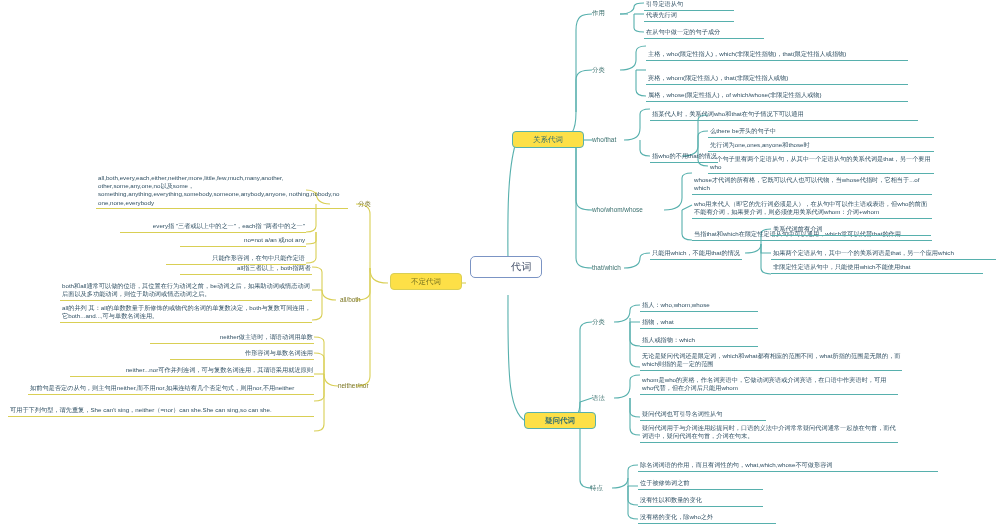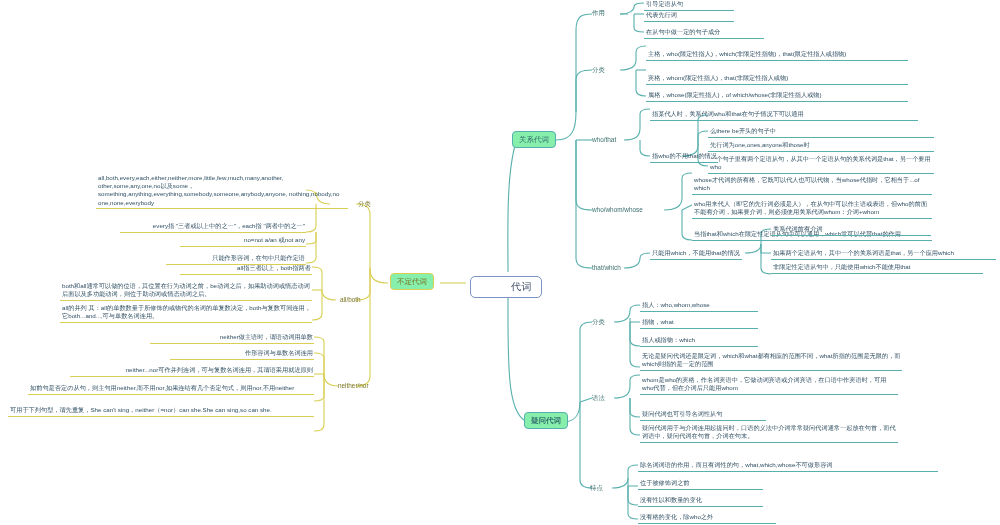--- a/index.html
+++ b/index.html
@@ -18,22 +18,22 @@
   
   .root{
     border:1.2px solid #7b94c4;border-radius:5px;
     background:#ffffff;color:#3d4a63;
     font-size:10px;line-height:12px;
     padding:4px 9px;white-space:nowrap;
     letter-spacing:.5px;
   }
   
   .lvl2{
-    border:1.1px solid #57b0ad;border-radius:4px;background:#86efac;
-    color:#35706f;font-size:7.5px;line-height:9px;padding:3px 6px;white-space:nowrap;
+    border:1.1px solid #57b0ad;border-radius:4px;background:#fde047;
+    color:#35706f;font-size:7.5px;line-height:9px;padding:3px 20px;white-space:nowrap;
   }
   .lvl2.yellow{border-color:#d9cf55;color:#7a7420;}
 
   
   .lbl{
     color:#3a6f6d;font-size:6.4px;line-height:8px;white-space:nowrap;
   }
   .lbl.y{color:#7a7420;}
 
   
@@ -126,21 +126,21 @@
       <path d="M322 290 L322 314 C322 319 318 320 312 320"></path>
 
       <path d="M338 386 C328 386 324 382 324 374 L324 342 C324 338 320 337 314 337"></path>
       <path d="M324 374 L324 358 C324 354 320 353 314 353"></path>
       <path d="M324 374 L324 374 C324 374 320 374 314 374"></path>
       <path d="M324 374 L324 396 C324 400 320 401 314 401"></path>
       <path d="M324 374 L324 424 C324 430 320 431 314 431"></path>
     </g>
   </svg>
 
-  <div class="node root" style="left:470px;top:276px;padding-left:40px;">
+  <div class="node root" style="left:470px;top:256px;padding-left:40px;">
     <span>代词</span>
   </div>
 
   <div class="node lvl2" style="left:512px;top:131px;">
     <span>关系代词</span>
   </div>
 
   <div class="node lbl" style="left:592px;top:9px;">
     <span>作用</span>
   </div>

